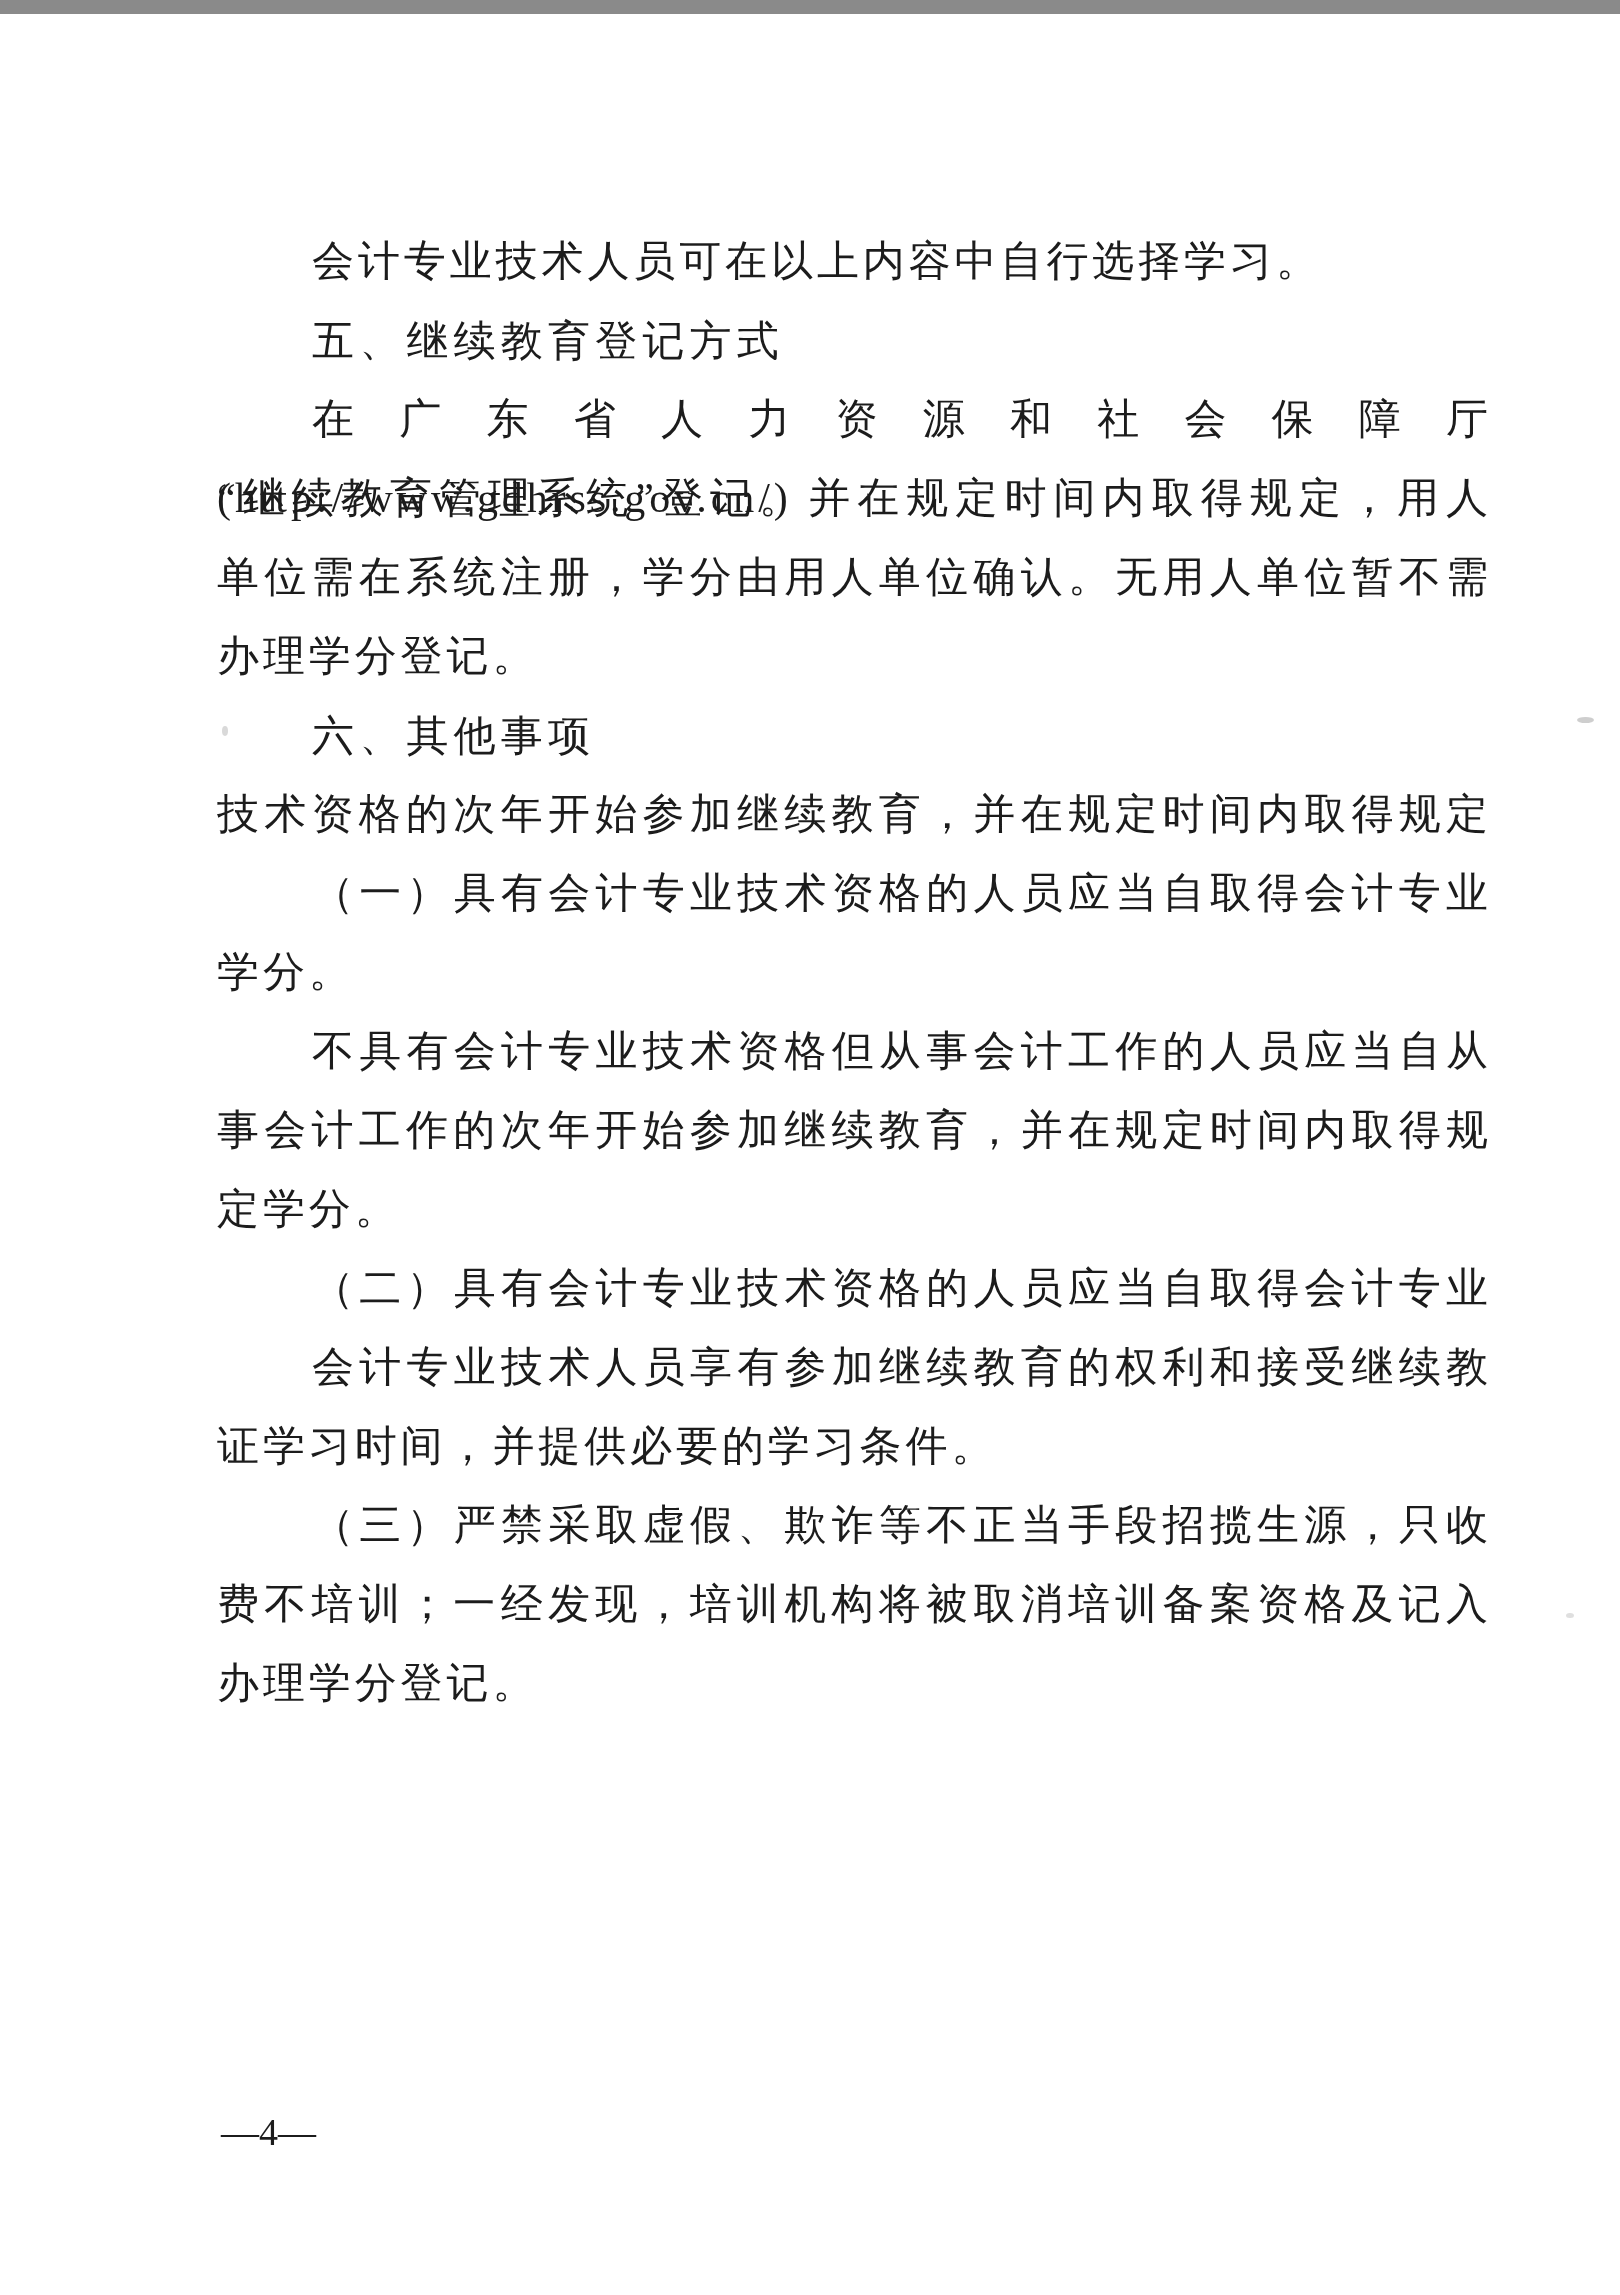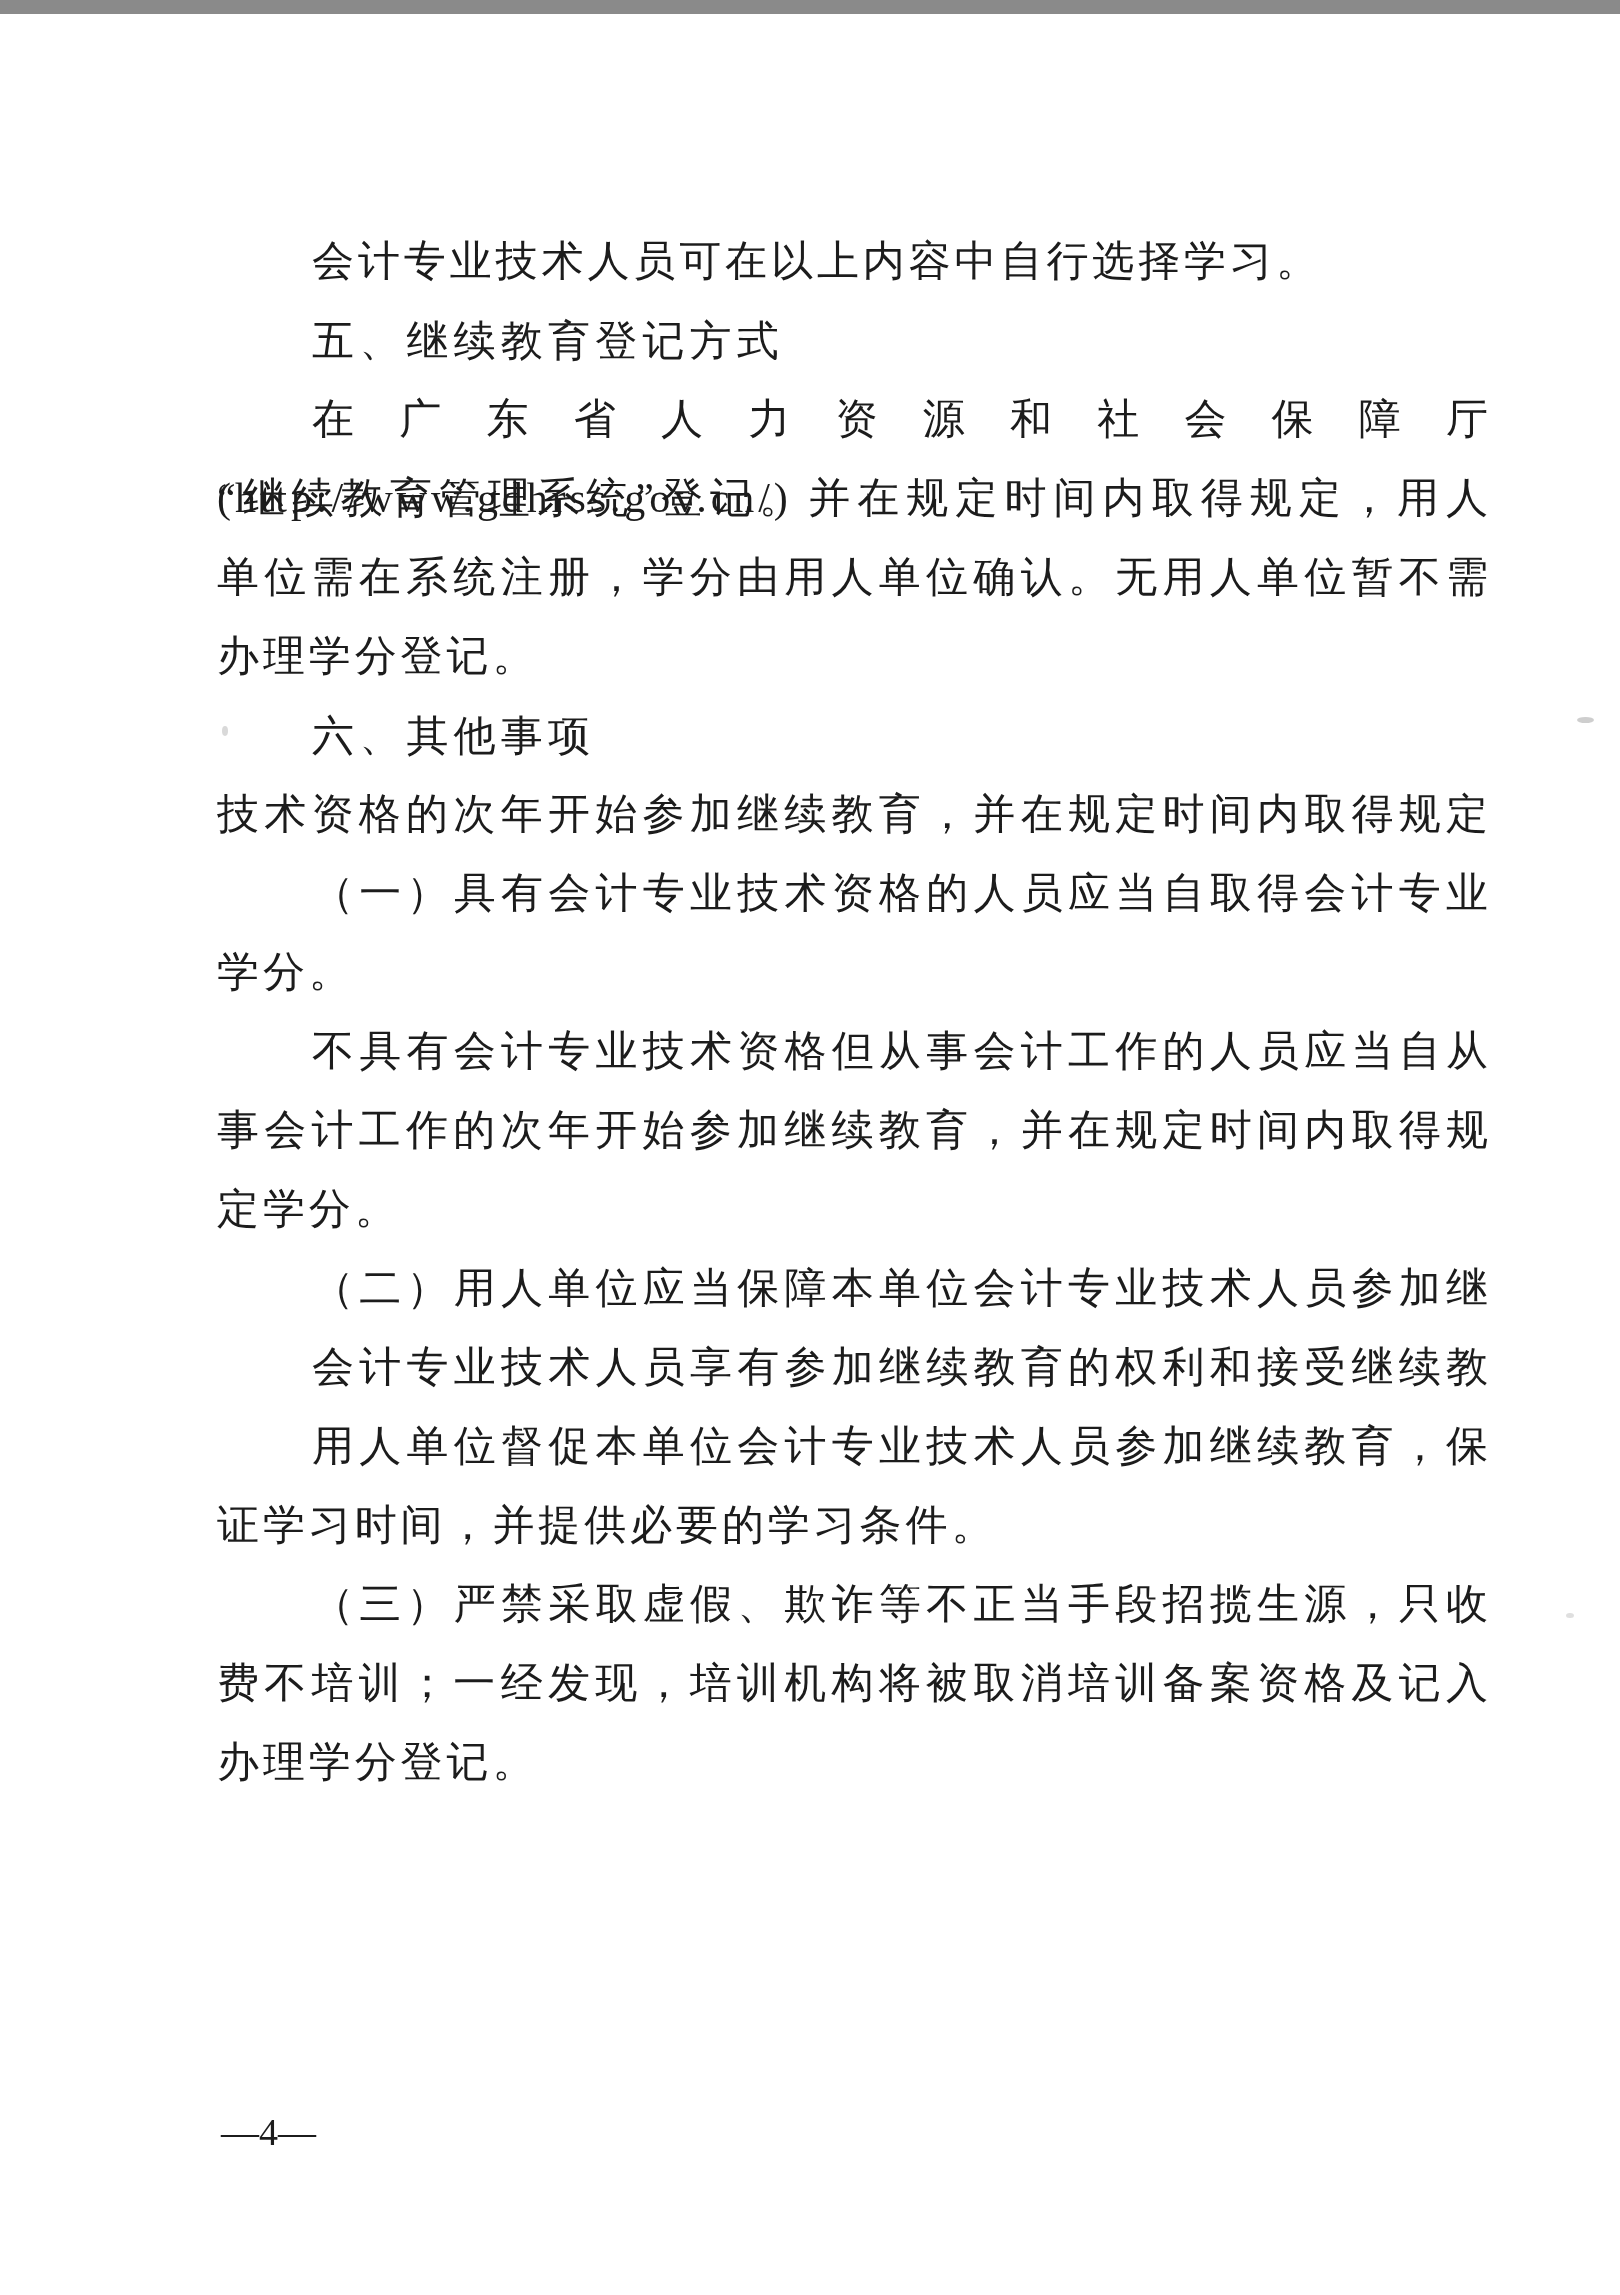--- a/index.html
+++ b/index.html
@@ -73,23 +73,22 @@
     <div class="line justify">“继续教育管理系统”登记。并在规定时间内取得规定，用人</div>
     <div class="line justify">单位需在系统注册，学分由用人单位确认。无用人单位暂不需</div>
     <div class="line">办理学分登记。</div>
     <div class="line indent heading">六、其他事项</div>
     <div class="line justify">技术资格的次年开始参加继续教育，并在规定时间内取得规定</div>
     <div class="line indent justify">（一）具有会计专业技术资格的人员应当自取得会计专业</div>
     <div class="line">学分。</div>
     <div class="line indent justify">不具有会计专业技术资格但从事会计工作的人员应当自从</div>
     <div class="line justify">事会计工作的次年开始参加继续教育，并在规定时间内取得规</div>
     <div class="line">定学分。</div>
-    <div class="line indent justify">（二）用人单位应当保障本单位会计专业技术人员参加继</div>
+    <div class="line indent justify">（二）具有会计专业技术资格的人员应当自取得会计专业</div>
     <div class="line indent justify">会计专业技术人员享有参加继续教育的权利和接受继续教</div>
-    <div class="line indent justify">用人单位督促本单位会计专业技术人员参加继续教育，保</div>
     <div class="line">证学习时间，并提供必要的学习条件。</div>
     <div class="line indent justify">（三）严禁采取虚假、欺诈等不正当手段招揽生源，只收</div>
     <div class="line justify">费不培训；一经发现，培训机构将被取消培训备案资格及记入</div>
     <div class="line">办理学分登记。</div>
   </main>
 
   <div class="page-footer">—4—</div>
 
   <div class="speck s1"></div>
   <div class="speck s2"></div>

